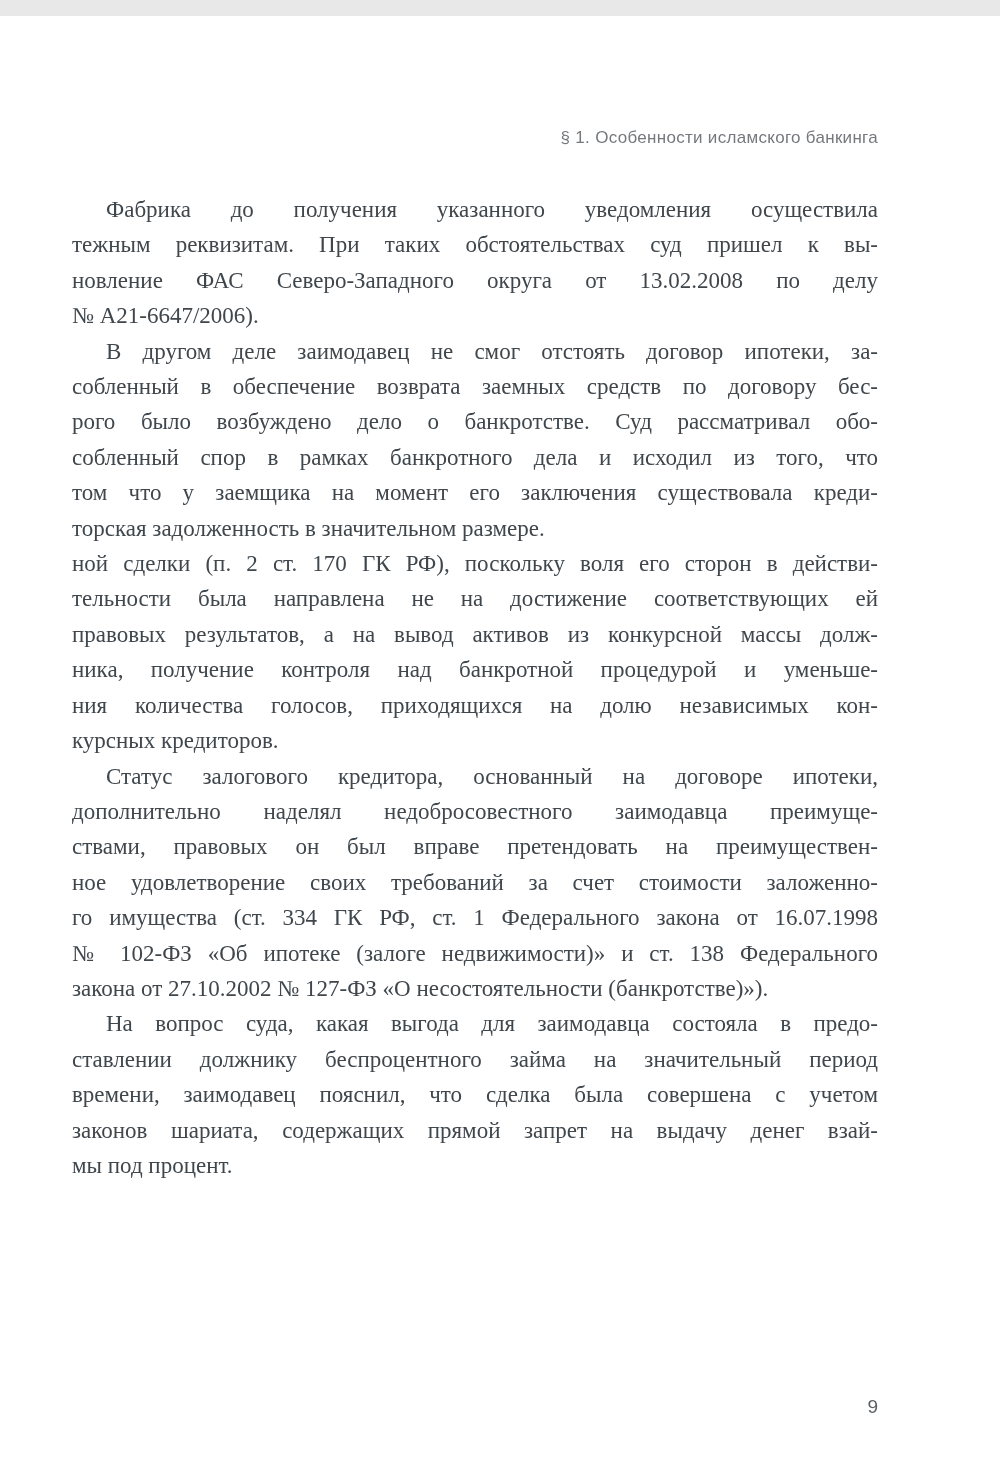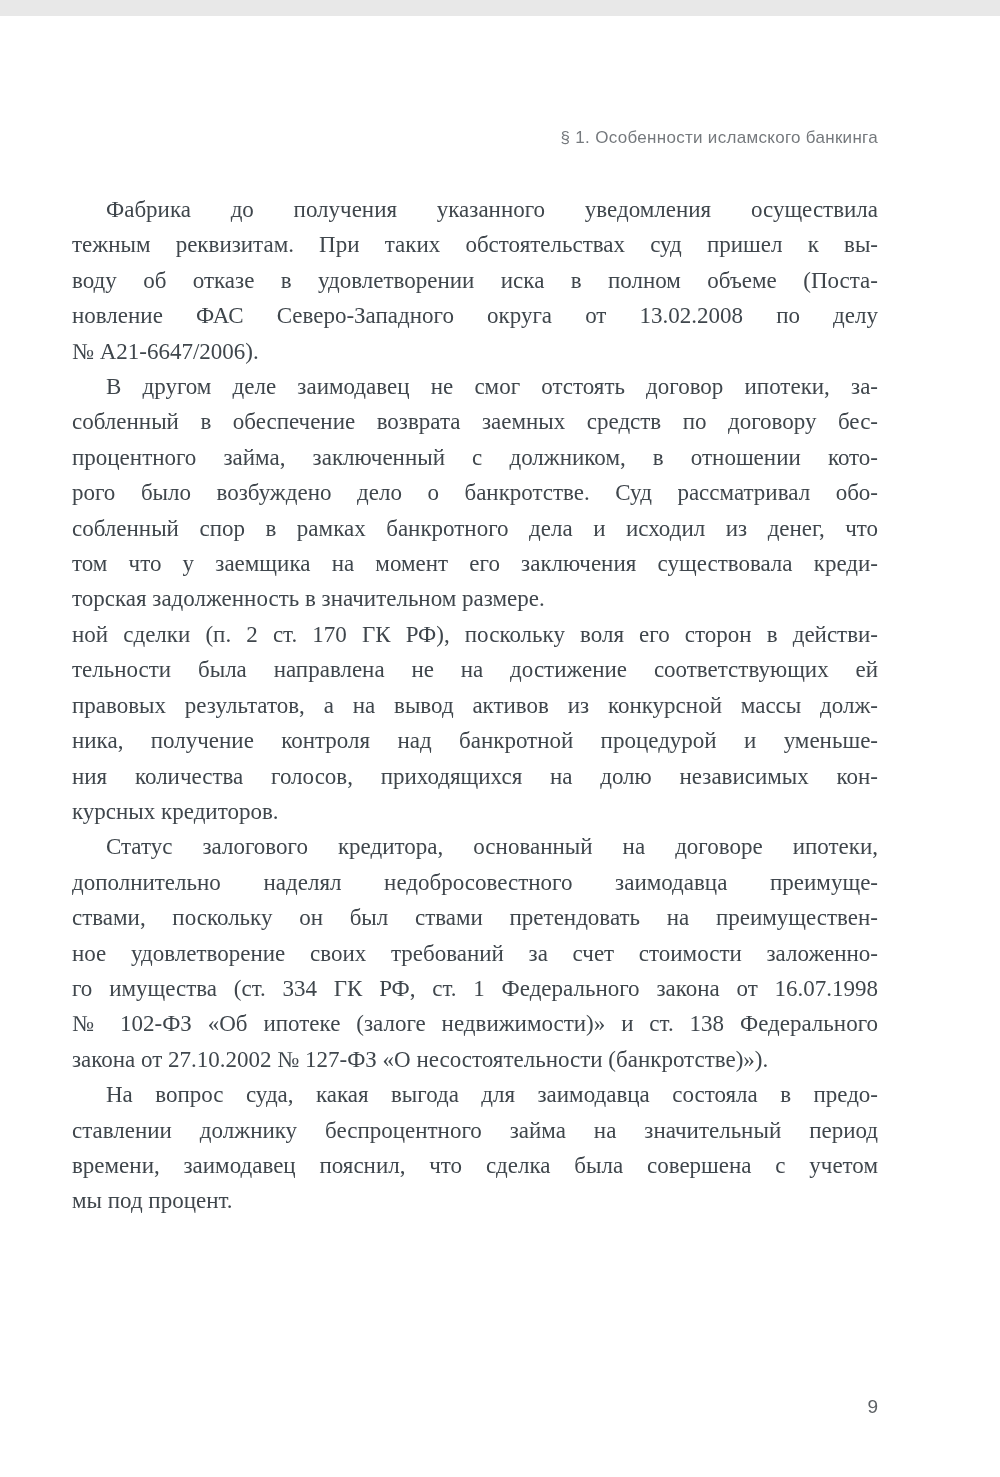--- a/index.html
+++ b/index.html
@@ -52,43 +52,42 @@
 </style>
 </head>
 <body>
 
 <div class="page">
   <div class="running-header">§ 1. Особенности исламского банкинга</div>
 
   <div class="body-text">
       <div class="line first">Фабрика до получения указанного уведомления осуществила</div>
       <div class="line">тежным реквизитам. При таких обстоятельствах суд пришел к вы-</div>
-      <div class="line">воду об отказе в удовлетворении иска в полном объеме (Поста-</div>
       <div class="line">новление ФАС Северо-Западного округа от 13.02.2008 по делу</div>
       <div class="line last">№ А21-6647/2006).</div>
       <div class="line first">В другом деле заимодавец не смог отстоять договор ипотеки, за-</div>
       <div class="line">собленный в обеспечение возврата заемных средств по договору бес-</div>
-      <div class="line">процентного займа, заключенный с должником, в отношении кото-</div>
       <div class="line">рого было возбуждено дело о банкротстве. Суд рассматривал обо-</div>
-      <div class="line">собленный спор в рамках банкротного дела и исходил из денег, что</div>
+      <div class="line">собленный спор в рамках банкротного дела и исходил из того, что</div>
       <div class="line">том что у заемщика на момент его заключения существовала креди-</div>
       <div class="line last">торская задолженность в значительном размере.</div>
       <div class="line">ной сделки (п. 2 ст. 170 ГК РФ), поскольку воля его сторон в действи-</div>
       <div class="line">тельности была направлена не на достижение соответствующих ей</div>
       <div class="line">правовых результатов, а на вывод активов из конкурсной массы долж-</div>
       <div class="line">ника, получение контроля над банкротной процедурой и уменьше-</div>
       <div class="line">ния количества голосов, приходящихся на долю независимых кон-</div>
       <div class="line last">курсных кредиторов.</div>
       <div class="line first">Статус залогового кредитора, основанный на договоре ипотеки,</div>
       <div class="line">дополнительно наделял недобросовестного заимодавца преимуще-</div>
-      <div class="line">ствами, поскольку он был ствами претендовать на преимуществен-</div>
+      <div class="line">ствами, правовых он был вправе претендовать на преимуществен-</div>
       <div class="line">ное удовлетворение своих требований за счет стоимости заложенно-</div>
       <div class="line">го имущества (ст. 334 ГК РФ, ст. 1 Федерального закона от 16.07.1998</div>
       <div class="line">№ 102-ФЗ «Об ипотеке (залоге недвижимости)» и ст. 138 Федерального</div>
       <div class="line last">закона от 27.10.2002 № 127-ФЗ «О несостоятельности (банкротстве)»).</div>
       <div class="line first">На вопрос суда, какая выгода для заимодавца состояла в предо-</div>
       <div class="line">ставлении должнику беспроцентного займа на значительный период</div>
       <div class="line">времени, заимодавец пояснил, что сделка была совершена с учетом</div>
+      <div class="line">законов шариата, содержащих прямой запрет на выдачу денег взай-</div>
       <div class="line last">мы под процент.</div>
     </div>
 
   <div class="page-number">9</div>
 </div>
 
 </body></html>

